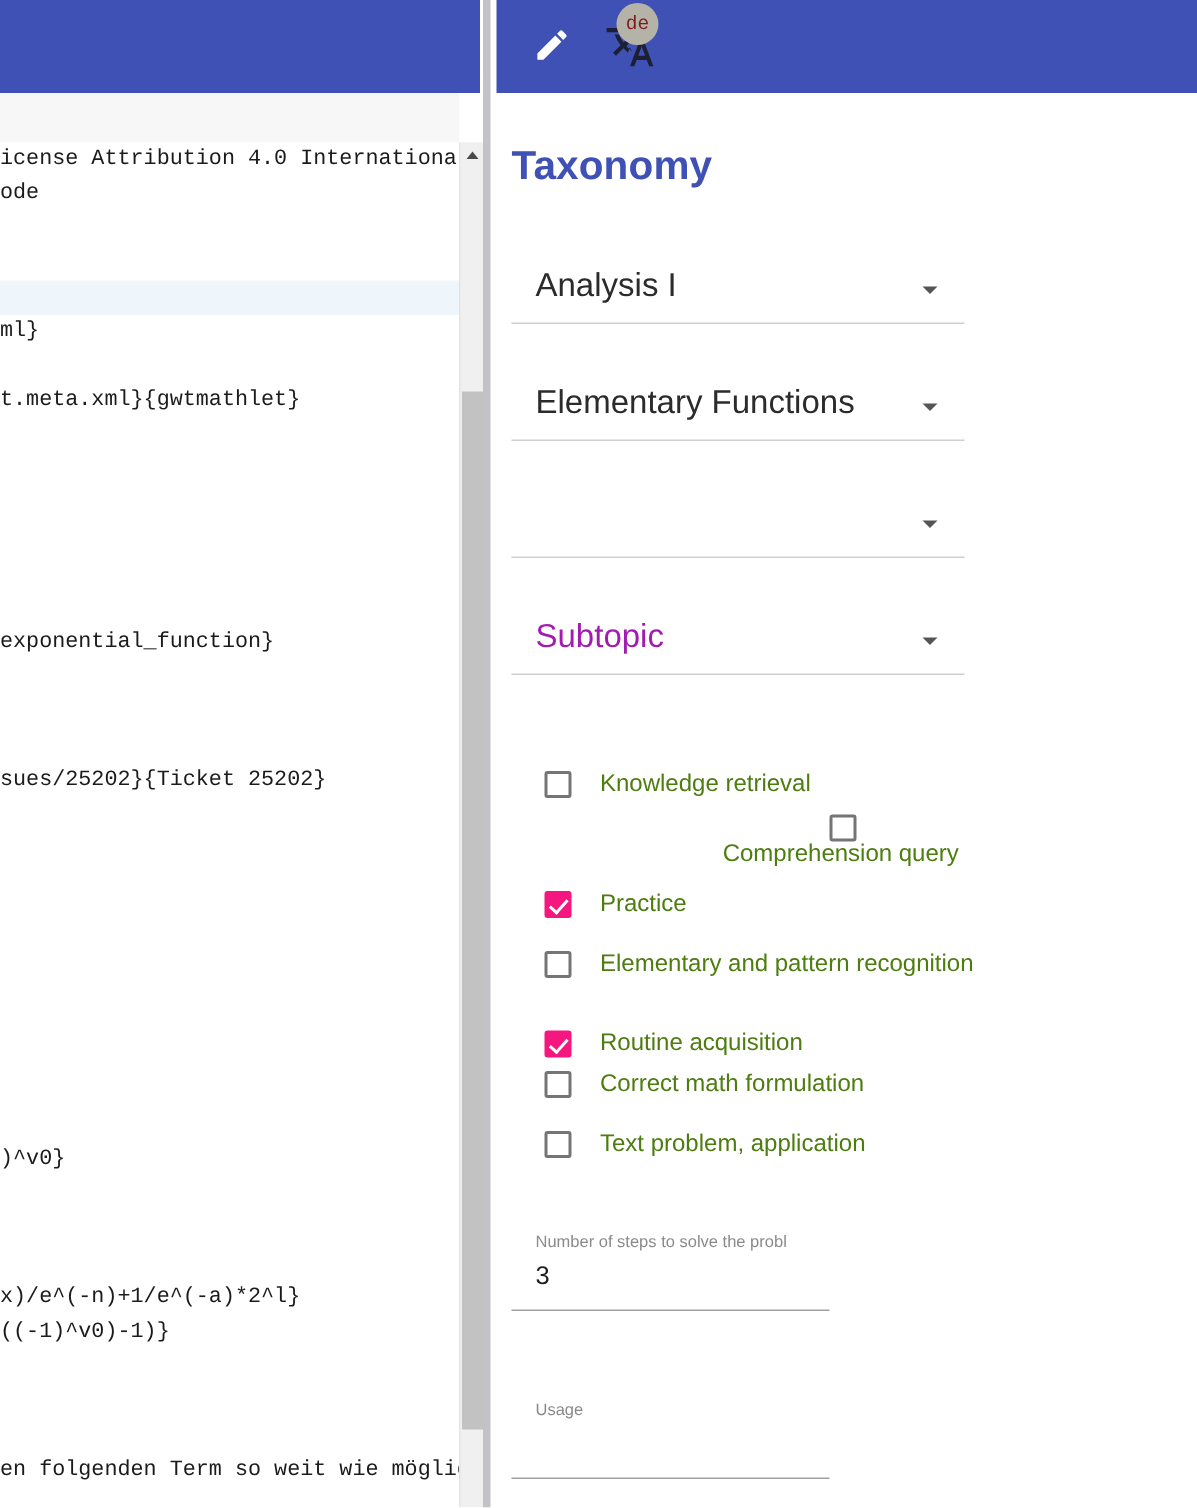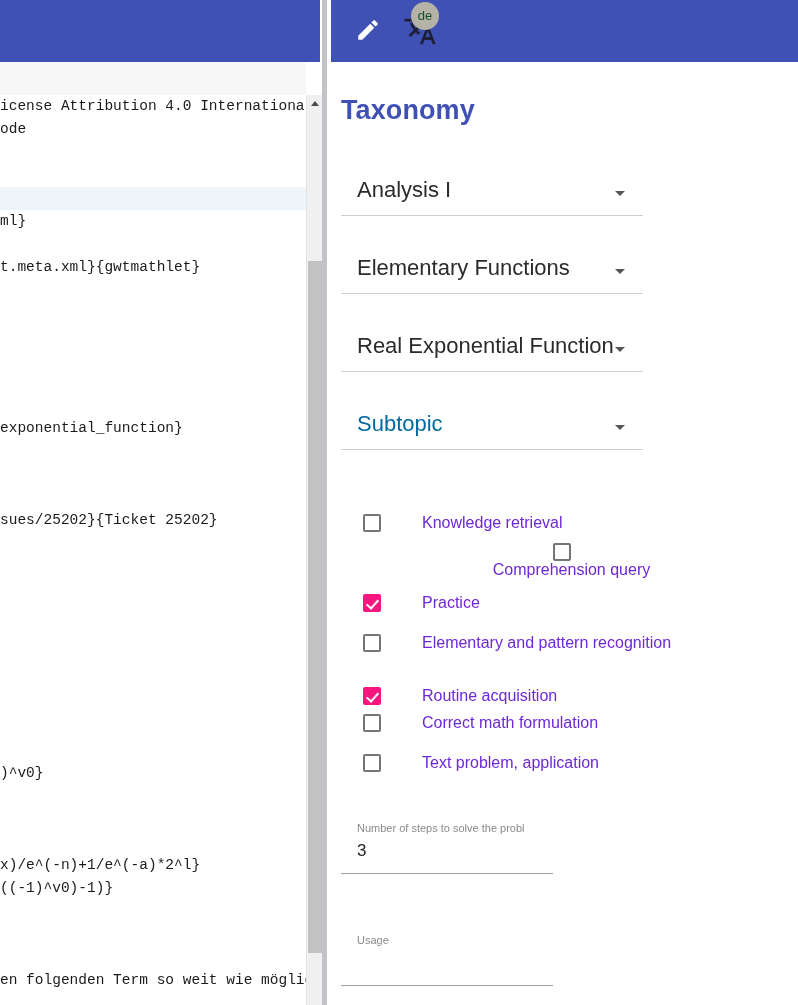--- a/index.html
+++ b/index.html
@@ -68,25 +68,25 @@
     height: 44px;
   }
   .de-badge {
     position: absolute;
     left: 411px;
     top: 2px;
     width: 28px;
     height: 28px;
     border-radius: 50%;
     background: #b5b2a8;
-    color: #14532d;
+    color: #7f1d1d;
     font-size: 13px;
     line-height: 28px;
     text-align: center;
-    font-family: Liberation Sans, sans-serif;
+    font-family: Liberation Mono, monospace;
   }
 
   
   .left-panel {
     position: absolute;
     top: 62px;
     left: 0;
     width: 322px;
     height: 943px;
     background: #ffffff;
@@ -207,21 +207,21 @@
     height: 60px;
   }
   .select-field .sv {
     position: absolute;
     left: 16px;
     bottom: 13px;
     font-size: 22px;
     color: #2b2b2b;
   }
   .select-field .sv.placeholder {
-    color: #0369a1;
+    color: #a21caf;
   }
   .select-field .caret {
     position: absolute;
     right: 18px;
     bottom: 20px;
     width: 0;
     height: 0;
     border-left: 5px solid transparent;
     border-right: 5px solid transparent;
     border-top: 5px solid #555555;
@@ -265,23 +265,23 @@
     position: absolute;
     left: 4px;
     top: 1px;
     width: 5px;
     height: 10px;
     border: solid #ffffff;
     border-width: 0 2px 2px 0;
     transform: rotate(42deg);
   }
   .cb-label {
-    margin-left: 41px;
+    margin-left: 19px;
     font-size: 16px;
-    color: #6d28d9;
+    color: #4d7c0f;
   }
 
   
   .text-field {
     position: absolute;
     left: 10px;
     width: 212px;
     height: 62px;
   }
   .text-field .tf-label {
@@ -359,21 +359,20 @@
           <div class="sv">Analysis I</div>
           <div class="caret"></div>
           <div class="uline"></div>
         </div>
         <div class="select-field" style="top: 172px;">
           <div class="sv">Elementary Functions</div>
           <div class="caret"></div>
           <div class="uline"></div>
         </div>
         <div class="select-field" style="top: 250px;">
-          <div class="sv">Real Exponential Function</div>
           <div class="caret"></div>
           <div class="uline"></div>
         </div>
         <div class="select-field" style="top: 328px;">
           <div class="sv placeholder">Subtopic</div>
           <div class="caret"></div>
           <div class="uline"></div>
         </div>
       </div>
     <div id="checkboxes-host">

